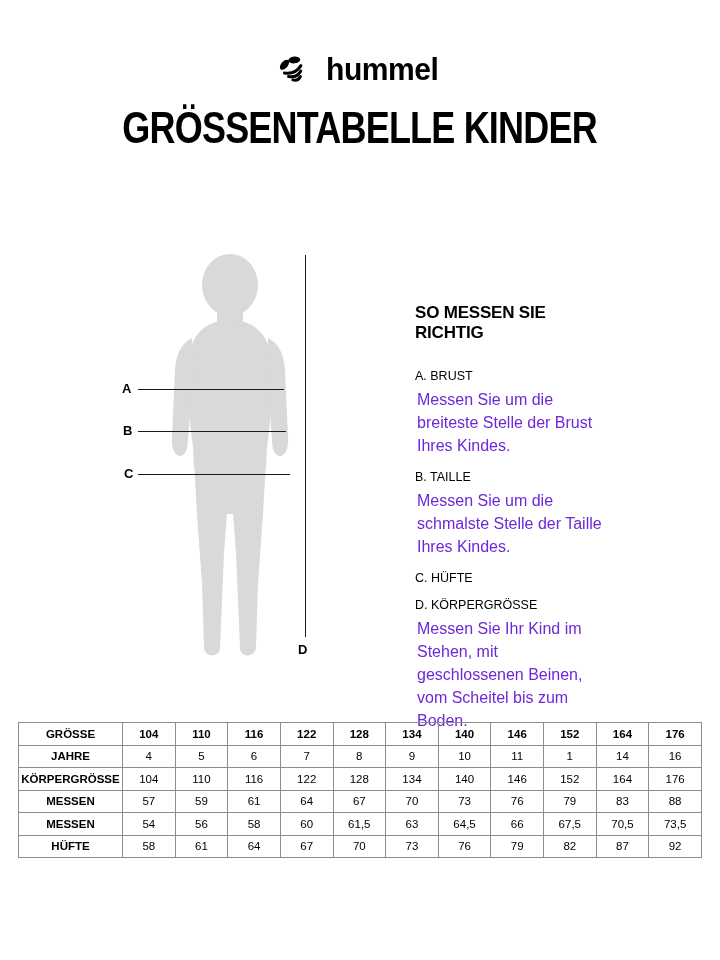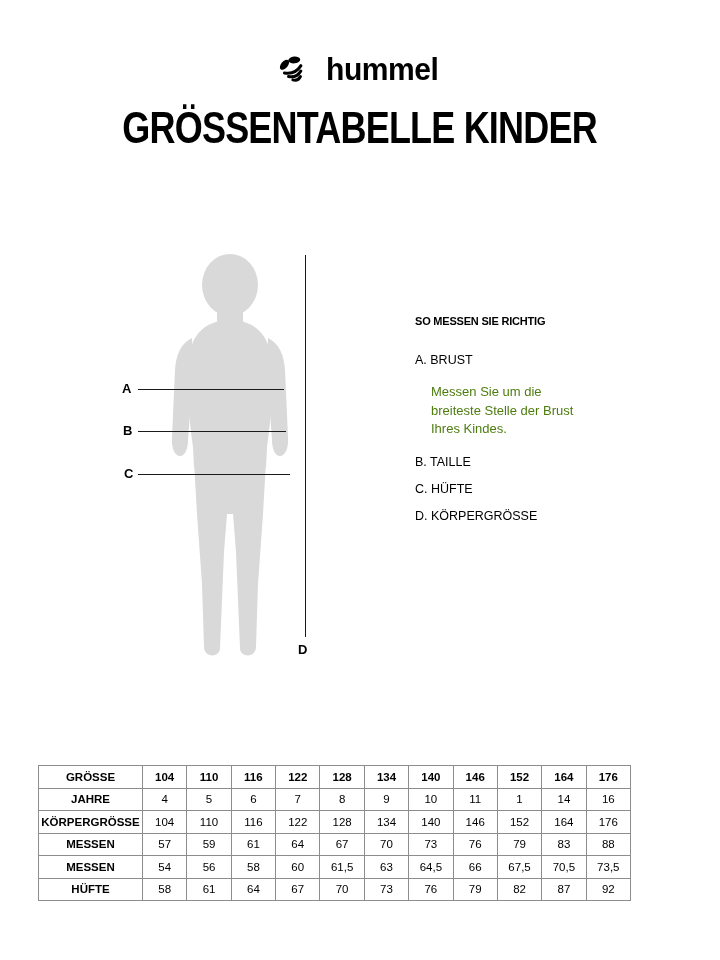--- a/index.html
+++ b/index.html
@@ -24,28 +24,28 @@
 
   
   .diagram { position:absolute; top:210px; left:0; width:720px; height:545px; }
   .silhouette { position:absolute; left:160px; top:42px; }
   .mline { position:absolute; height:0; border-top:1.6px solid #1a1a1a; }
   .vline { position:absolute; width:0; border-left:1.6px solid #1a1a1a; }
   .mlabel { position:absolute; font-size:13px; font-weight:bold; }
 
   
   .instructions { position:absolute; left:415px; top:93px; width:194px; }
-  .instr-heading { margin:12px 0 26px 0; font-size:11px; font-weight:bold; letter-spacing:-0.2px; }
+  .instr-heading { margin:0 0 26px 0; font-size:17px; font-weight:bold; letter-spacing:-0.2px; }
   .instr-item { margin:0 0 13px 0; }
   .instr-title { margin:0 0 5px 0; font-size:12.5px; font-weight:normal; }
-  .instr-text { margin:16px; font-size:13px; line-height:1.44; color:#4d7c0f; }
-
-  
-  .size-table { position:absolute; top:765px; left:18px; width:593px;
-    border-collapse:collapse; table-layout:fixed;margin-left:20px; }
+  .instr-text { margin:2px; font-size:16px; line-height:1.44; color:#6d28d9; }
+
+  
+  .size-table { position:absolute; top:722px; left:18px; width:684px;
+    border-collapse:collapse; table-layout:fixed; }
   .size-table td { border:1px solid #8d8d8d; text-align:center;
     font-size:11.5px; height:21.5px; padding:0; }
   .size-table .row-label { font-weight:bold; }
   .size-table .bold-row td { font-weight:bold; }
 </style>
 </head>
 <body>
 
 <div class="page">
 
@@ -98,28 +98,30 @@
     <div class="instructions">
       <p class="instr-heading">SO MESSEN SIE RICHTIG</p>
 
       <div class="instr-item">
         <p class="instr-title">A. BRUST</p>
         <p class="instr-text">Messen Sie um die breiteste Stelle der Brust Ihres Kindes.</p>
       </div>
 
       <div class="instr-item">
         <p class="instr-title">B. TAILLE</p>
+        <p class="instr-text">Messen Sie um die schmalste Stelle der Taille Ihres Kindes.</p>
       </div>
 
       <div class="instr-item">
         <p class="instr-title">C. HÜFTE</p>
       </div>
 
       <div class="instr-item">
         <p class="instr-title">D. KÖRPERGRÖSSE</p>
+        <p class="instr-text">Messen Sie Ihr Kind im Stehen, mit geschlossenen Beinen, vom Scheitel bis zum Boden.</p>
       </div>
     </div>
   </div>
 
   <table class="size-table">
     <colgroup>
       <col style="width:104px;">
       <col>
         <col>
         <col>

